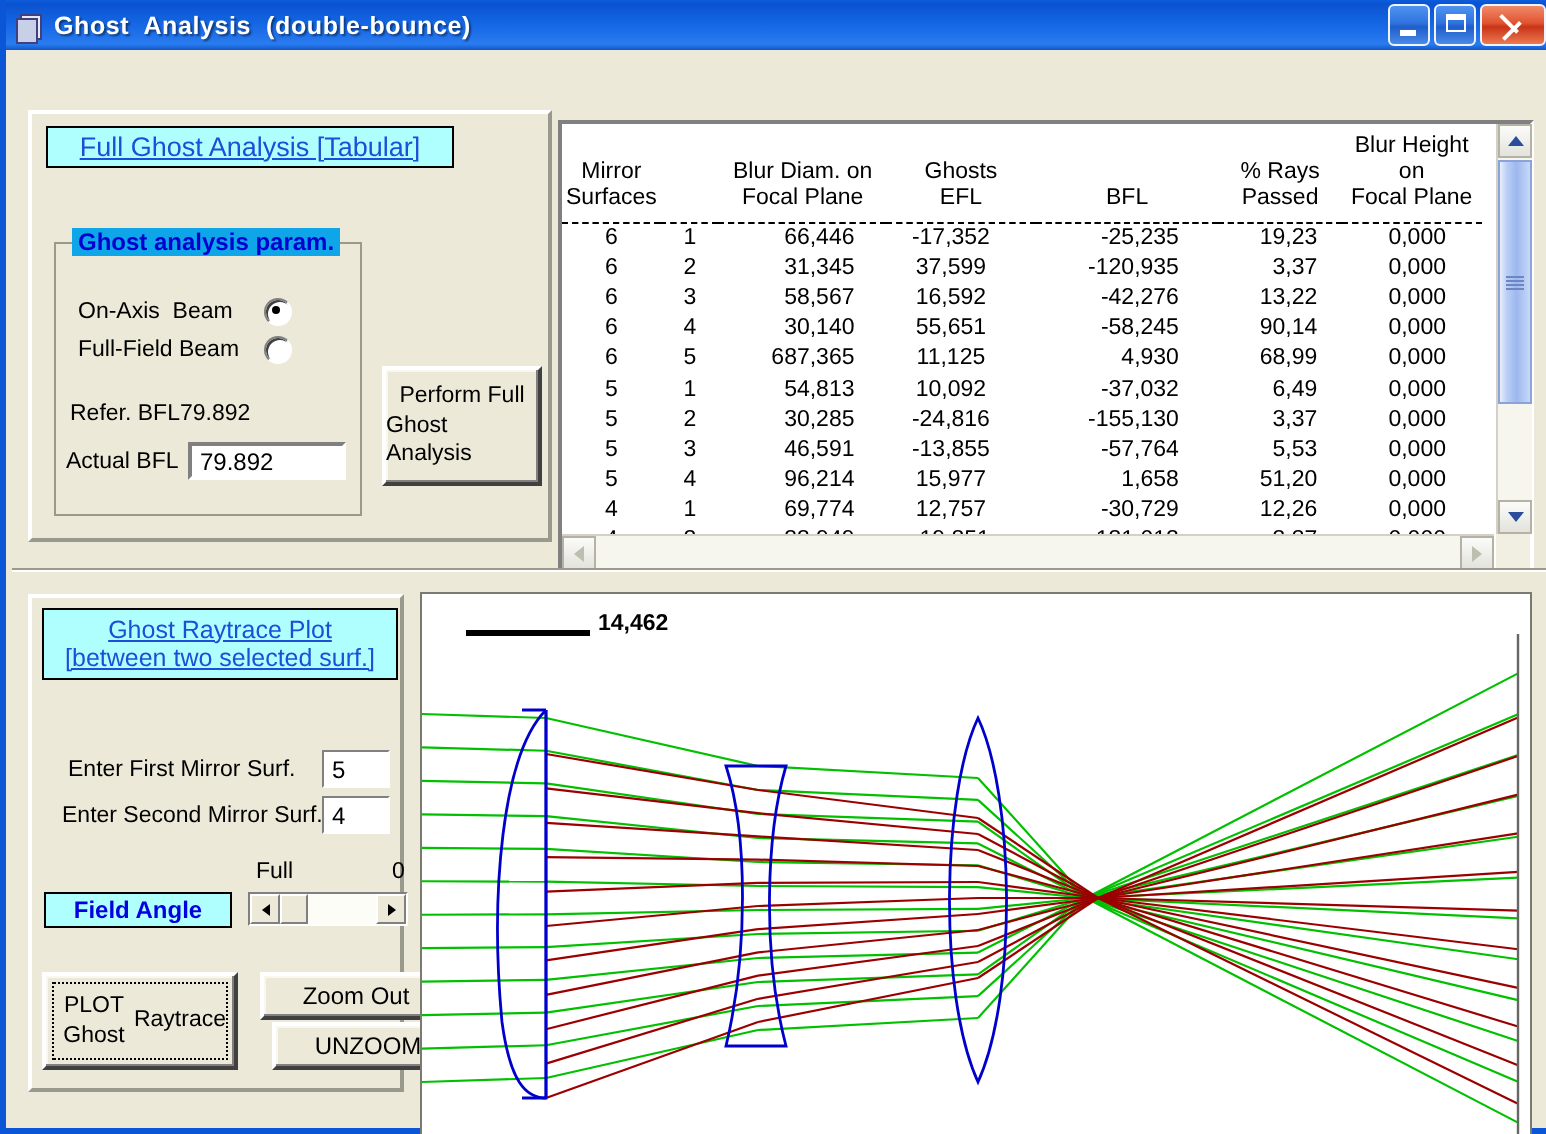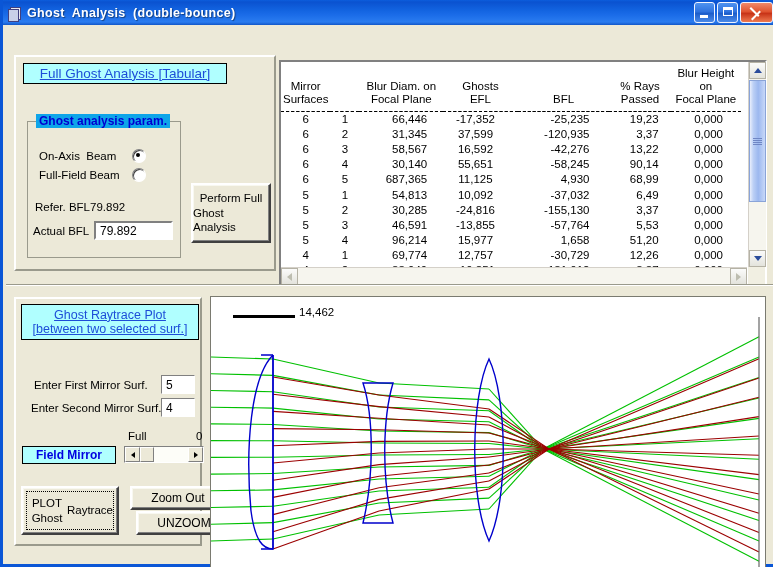--- a/index.html
+++ b/index.html
@@ -374,21 +374,21 @@
     position: absolute; left: 204px; top: 271px;
     width: 556px; height: 286px;
     background: #fff;
     border: 1px solid #7a7a70;
     box-sizing: border-box;
     overflow: hidden;
   }
   #plot-svg { display: block; }
   #scalebar-label {
     position: absolute; left: 88px; top: 9px;
-    font-size: 11.5px; color: #000;
+    font-size: 11.5px; color: #000; font-weight: bold;
   }
   #scalebar-line {
     position: absolute; left: 22px; top: 18px; width: 62px; height: 3px; background: #000;
   }
 </style>
 </head>
 <body>
 
 <div class="window">
 
@@ -602,21 +602,21 @@
     <div id="first-surf-label" class="input-row">Enter First  Mirror Surf.</div>
     <div id="first-surf-input" class="sunken-thin">
       <span>5</span>
     </div>
 
     <div id="second-surf-label" class="input-row">Enter Second Mirror Surf.</div>
     <div id="second-surf-input" class="sunken-thin">
       <span>4</span>
     </div>
 
-    <div id="field-angle-label">Field Mirror</div>
+    <div id="field-angle-label">Field Angle</div>
     <div id="slider-full-label">Full</div>
     <div id="slider-zero-label">0</div>
     <div id="field-slider">
       <div class="slider-btn">
           <span class="tri-sm-l"></span>
         </div>
       <div class="slider-thumb"></div>
       <div class="slider-track"></div>
       <div class="slider-btn">
           <span class="tri-sm-r"></span>

